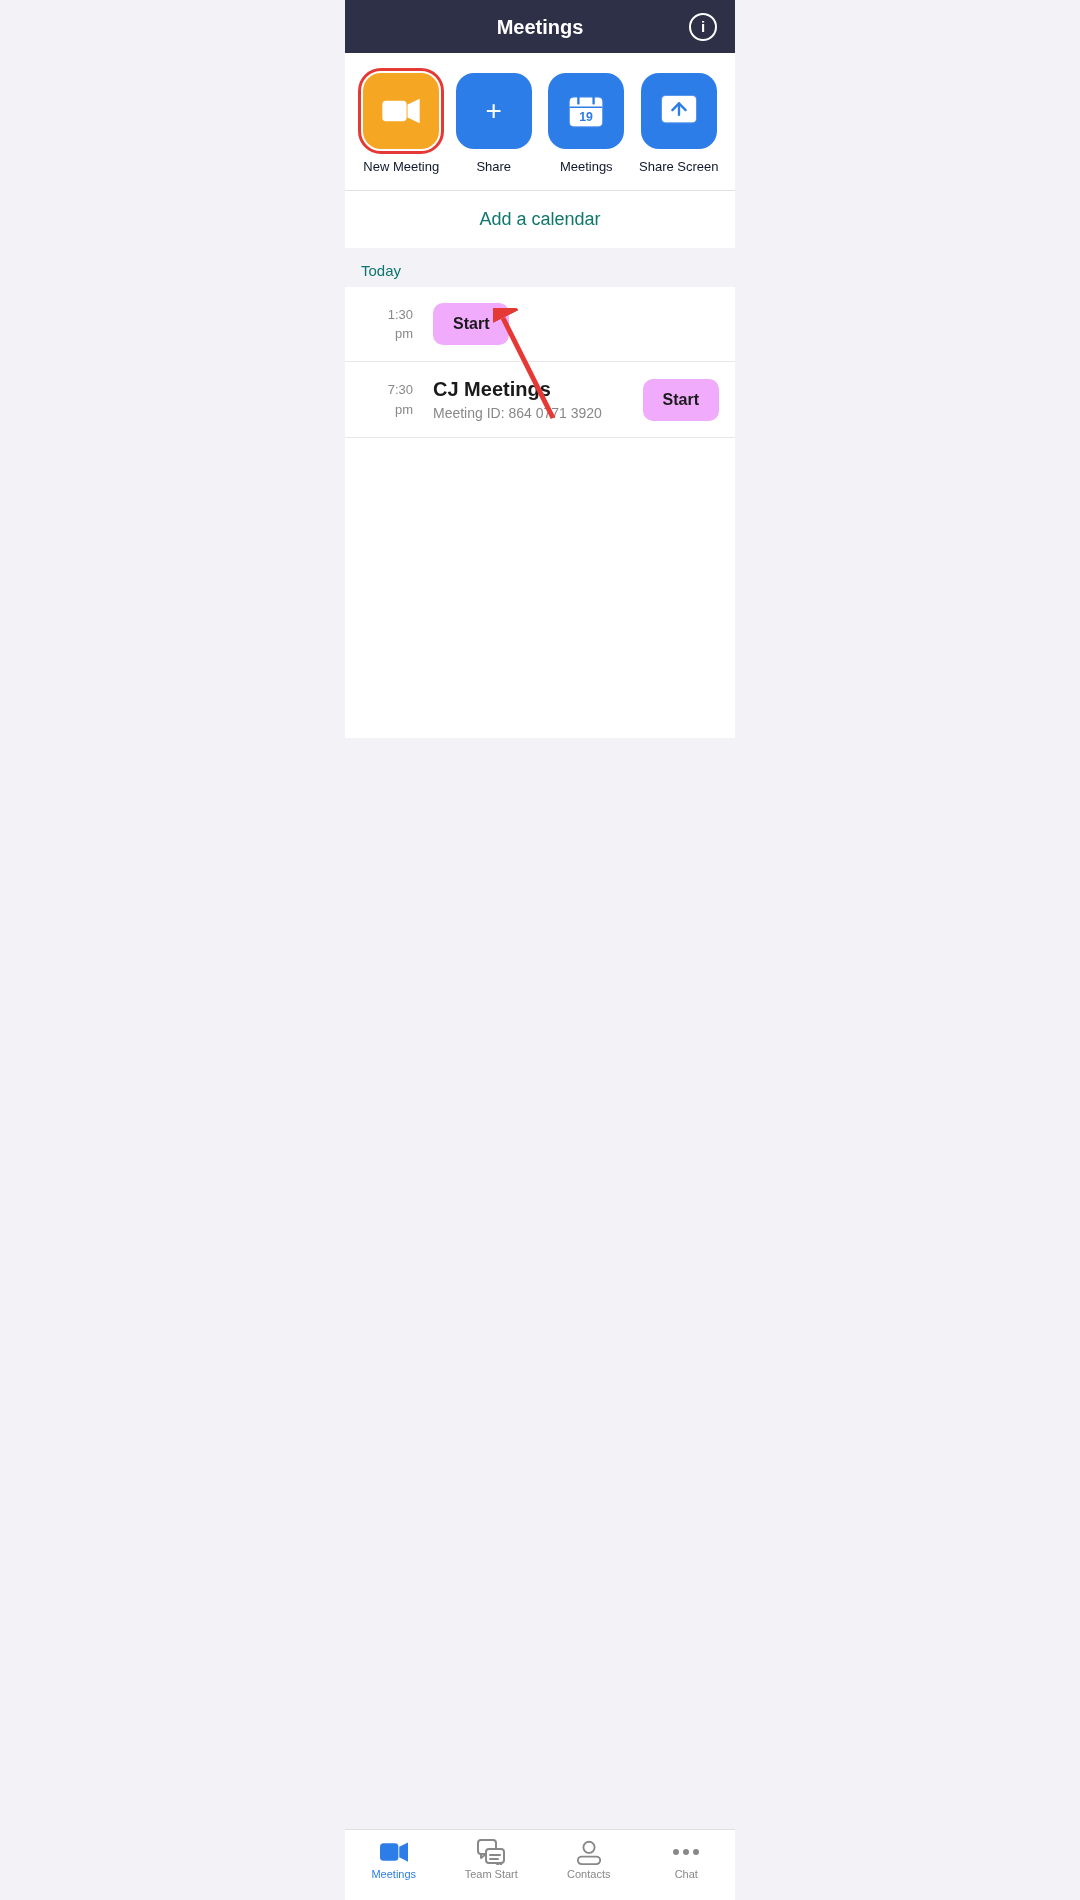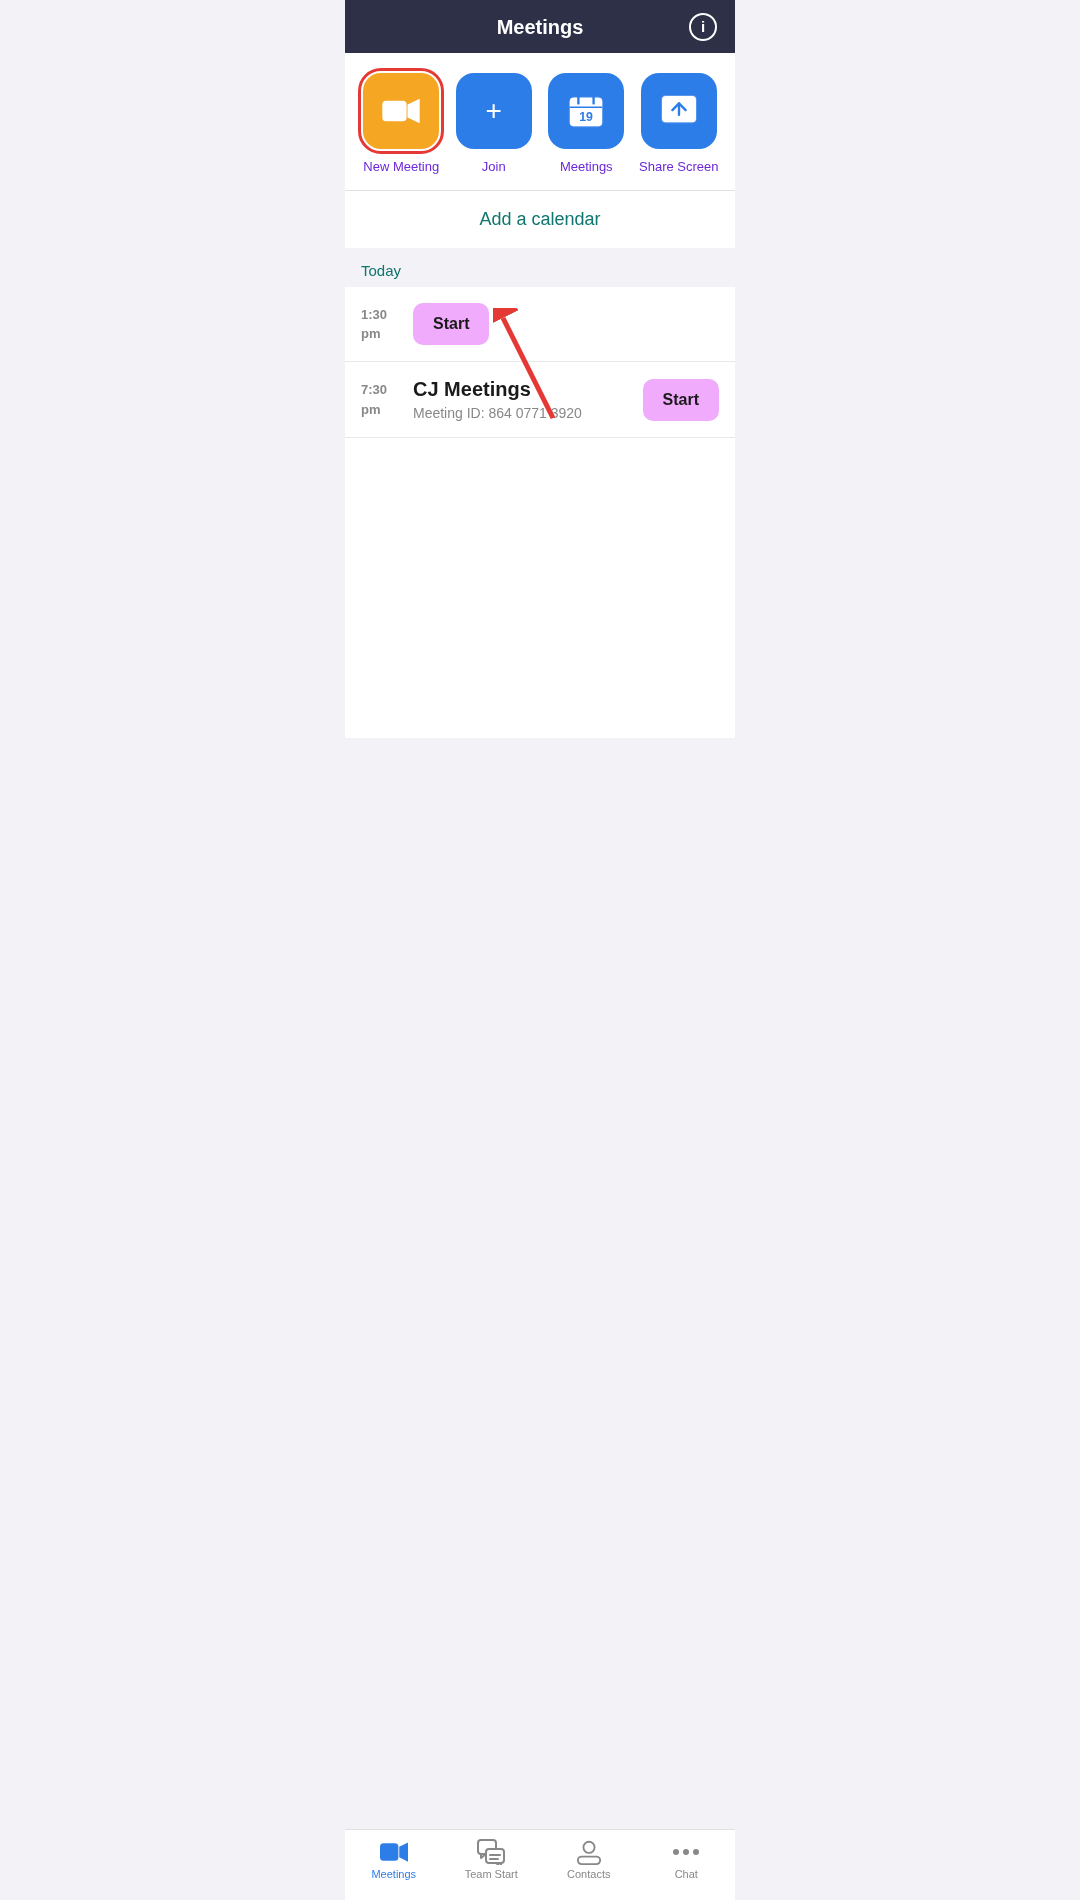--- a/index.html
+++ b/index.html
@@ -72,21 +72,21 @@
       justify-content: center;
     }
     .action-icon.orange {
       background: #f5a623;
     }
     .action-icon.blue {
       background: #2d7de8;
     }
     .action-label {
       font-size: 13px;
-      color: #6d28d9;
+      color: #0f172a;
       text-align: center;
       font-weight: 400;
     }
     .action-item.highlighted .action-icon {
       outline: 3px solid #e53935;
       outline-offset: 2px;
     }
 
     
     .camera-icon svg {
@@ -131,22 +131,22 @@
       background: white;
     }
     .meeting-item {
       display: flex;
       align-items: center;
       padding: 16px;
       border-bottom: 1px solid #e8e8e8;
     }
     .meeting-time {
       width: 52px;
-      margin-right: 0;
-      font-weight: bold;
+      text-align: right;
+      margin-right: 20px;
     }
     .meeting-time-text {
       font-size: 13px;
       color: #888;
       line-height: 1.4;
     }
     .meeting-info {
       flex: 1;
     }
     .meeting-name {
@@ -252,21 +252,21 @@
           <polygon points="27,8 40,2 40,28 27,22" fill="white"></polygon>
         </svg>
       </div>
       <span class="action-label">New Meeting</span>
     </div>
 
     <div class="action-item">
       <div class="action-icon blue">
         <span class="plus-icon">+</span>
       </div>
-      <span class="action-label">Join</span>
+      <span class="action-label">Share</span>
     </div>
 
     <div class="action-item">
       <div class="action-icon blue">
         <svg width="38" height="38" viewBox="0 0 40 40" fill="none" xmlns="http://www.w3.org/2000/svg">
           <rect x="3" y="6" width="34" height="30" rx="4" fill="white" opacity="0.15" stroke="white" stroke-width="2"></rect>
           <rect x="3" y="6" width="34" height="30" rx="4" fill="white"></rect>
           <rect x="3" y="6" width="34" height="12" rx="4" fill="white"></rect>
           <line x1="12" y1="2" x2="12" y2="12" stroke="#2d7de8" stroke-width="2.5" stroke-linecap="round"></line>
           <line x1="28" y1="2" x2="28" y2="12" stroke="#2d7de8" stroke-width="2.5" stroke-linecap="round"></line>

